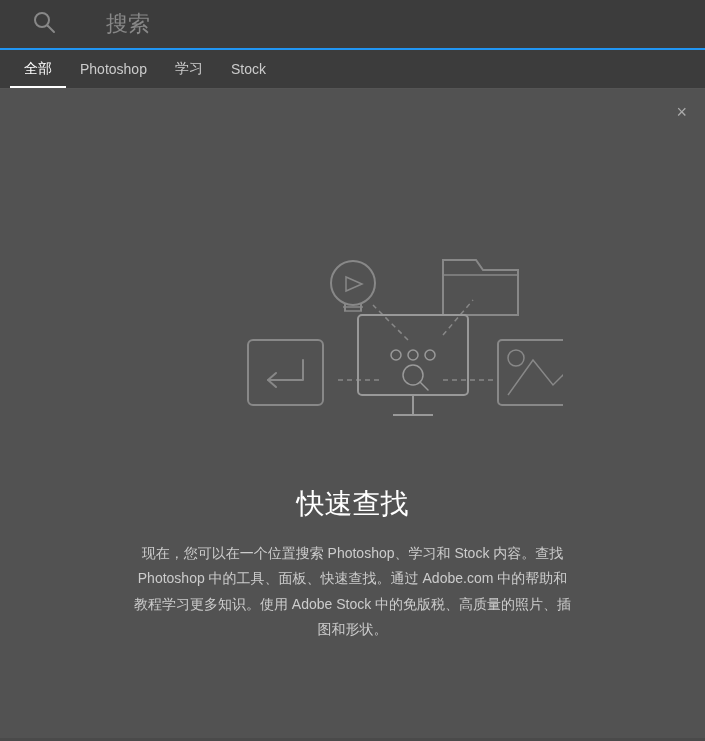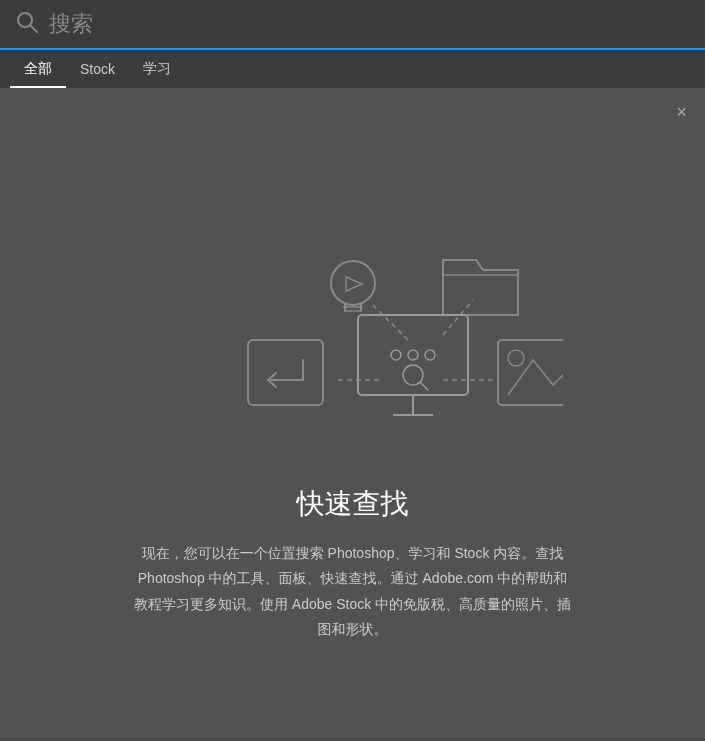--- a/index.html
+++ b/index.html
@@ -7,24 +7,25 @@
     body {
       width: 705px;
       height: 741px;
       background: #4a4a4a;
       font-family: "Microsoft YaHei", "SimHei", sans-serif;
       overflow: hidden;
     }
 
     .search-bar {
       background: #3c3c3c;
-      padding: 10px 15px;
+      padding: 10px 32px;
       display: flex;
       align-items: center;
       border-bottom: 2px solid #2196f3;
+      gap: 40px;
     }
 
     .search-icon-wrap {
       margin-right: 10px;
     }
 
     .search-input {
       background: transparent;
       border: none;
       outline: none;
@@ -125,22 +126,23 @@
     <svg width="24" height="24" viewBox="0 0 24 24" fill="none">
       <circle cx="10" cy="10" r="7" stroke="#888" stroke-width="2"></circle>
       <line x1="15.5" y1="15.5" x2="22" y2="22" stroke="#888" stroke-width="2" stroke-linecap="round"></line>
     </svg>
   </div>
   <input class="search-input" type="text" placeholder="搜索" style="">
 </div>
 
 <div class="tabs">
   <div class="tab active">全部</div>
+  <div class="tab">Photoshop</div>
+  <div class="tab">学习</div>
   <div class="tab">Stock</div>
-  <div class="tab">学习</div>
 </div>
 
 <div class="content-area">
 
   <div class="close-btn">×</div>
 
   <div class="illustration">
     <svg viewBox="0 0 420 280" xmlns="http://www.w3.org/2000/svg">
 
       <line x1="195" y1="195" x2="240" y2="195" stroke="#888" stroke-width="1.5" stroke-dasharray="5,4"></line>

